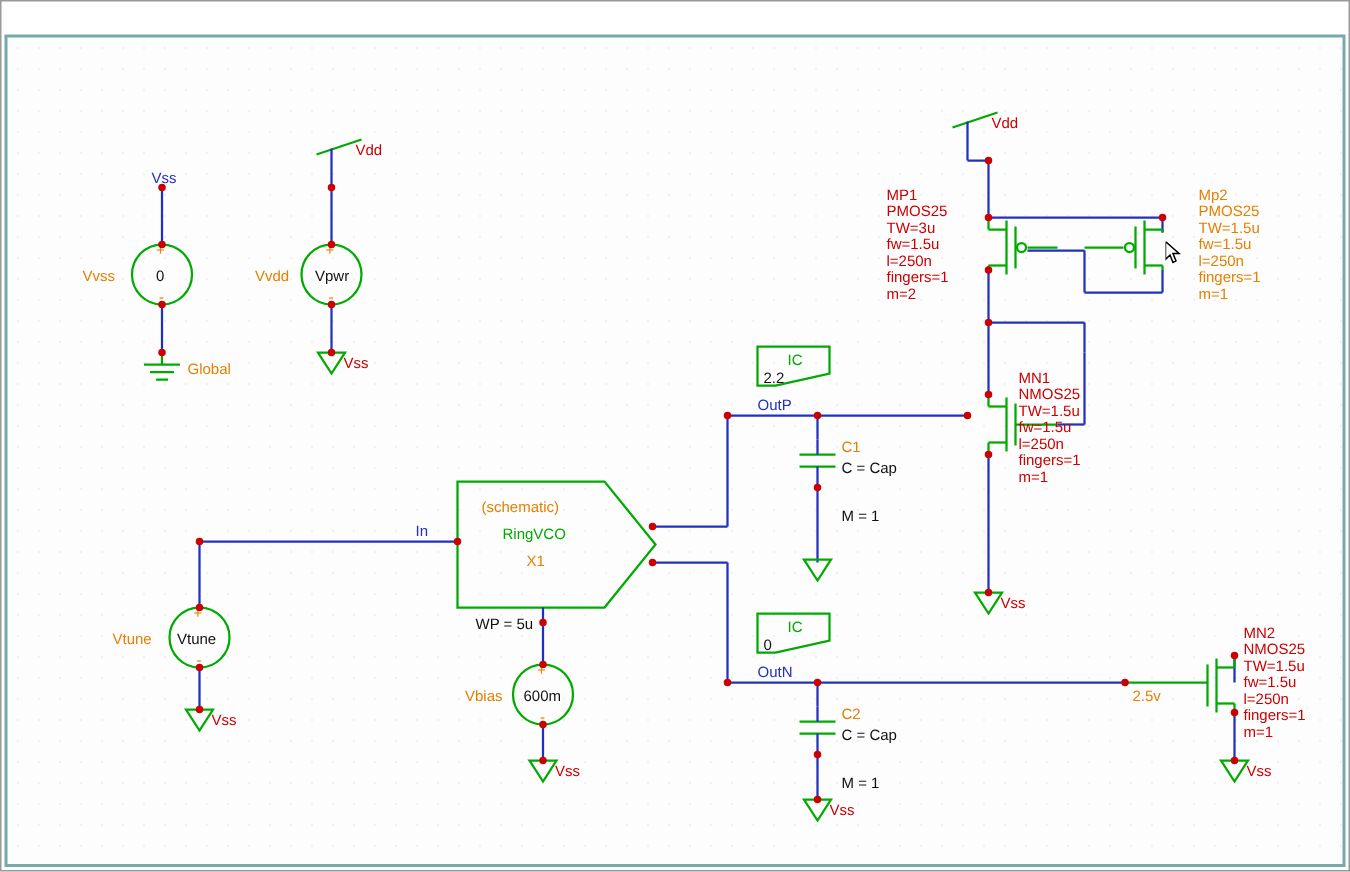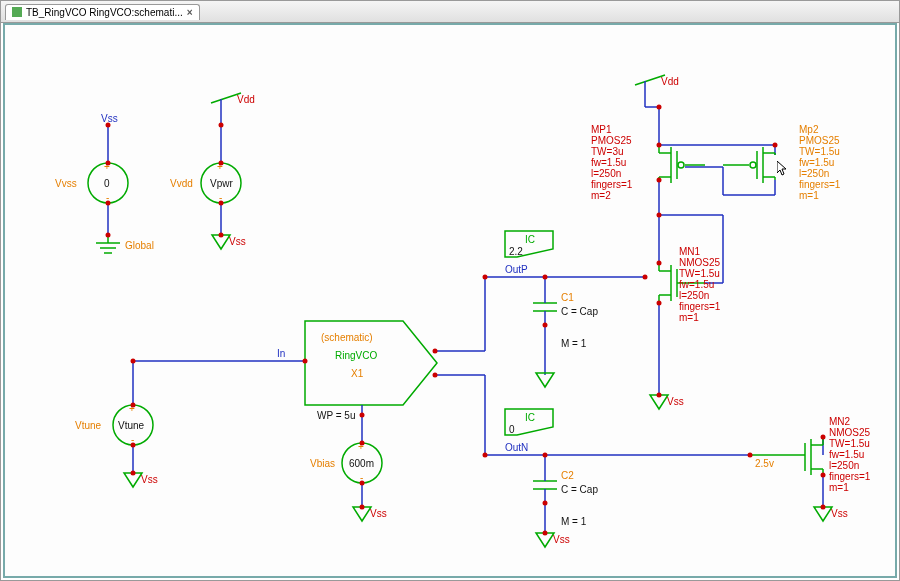--- a/index.html
+++ b/index.html
@@ -19,27 +19,20 @@
 .lbl-r{fill:#c00}
 .lbl-k{fill:#111}
 .lbl-g{fill:#0a0}
 .lbl-b{fill:#2030c0}
 .cursor{position:absolute;width:12px;height:16px;pointer-events:none}
 </style>
 </head>
 <body>
 
 <div class="window">
-  <div class="tabbar">
-    <div class="tab">
-      <span class="ico"></span>
-      <span>TB_RingVCO RingVCO:schemati...</span>
-      <span class="close">×</span>
-    </div>
-  </div>
 
   <div class="canvas">
     <svg width="896" height="557">
 
       <line class="wire" x1="103" y1="100" x2="103" y2="138"></line>
       <line class="wire" x1="103" y1="178" x2="103" y2="210"></line>
 
       <line class="wire" x1="216" y1="100" x2="216" y2="138"></line>
       <line class="wire" x1="216" y1="178" x2="216" y2="210"></line>
 

